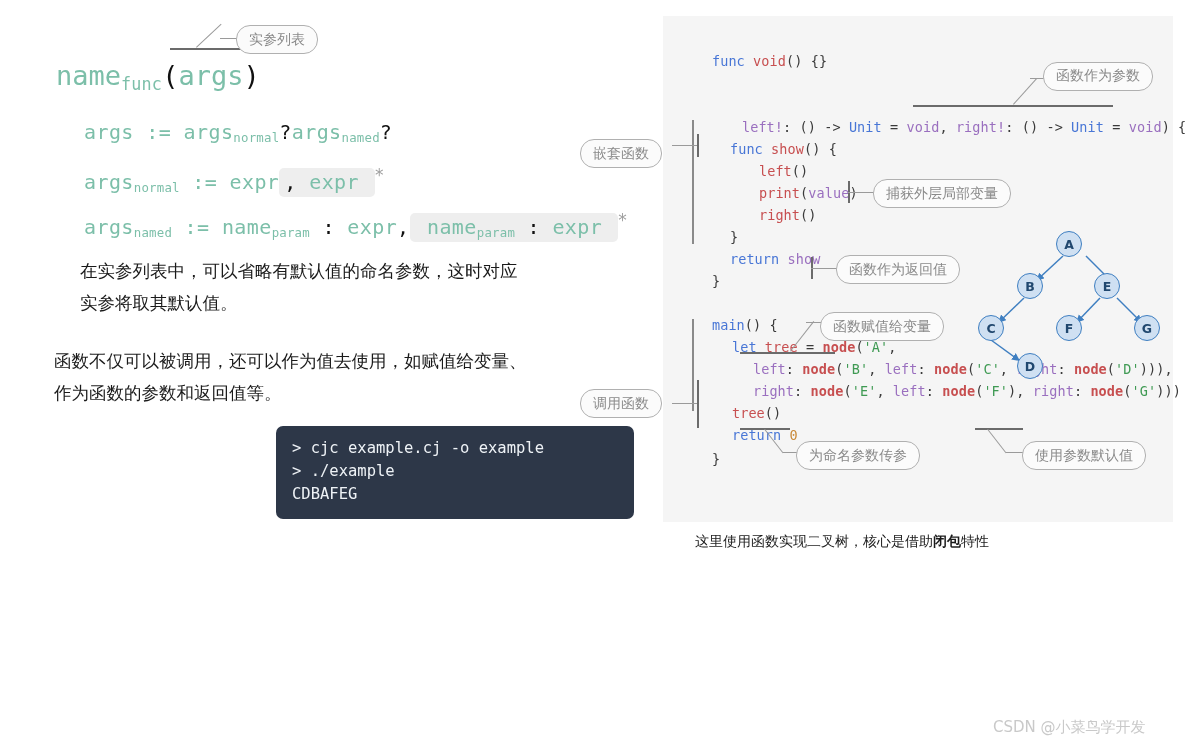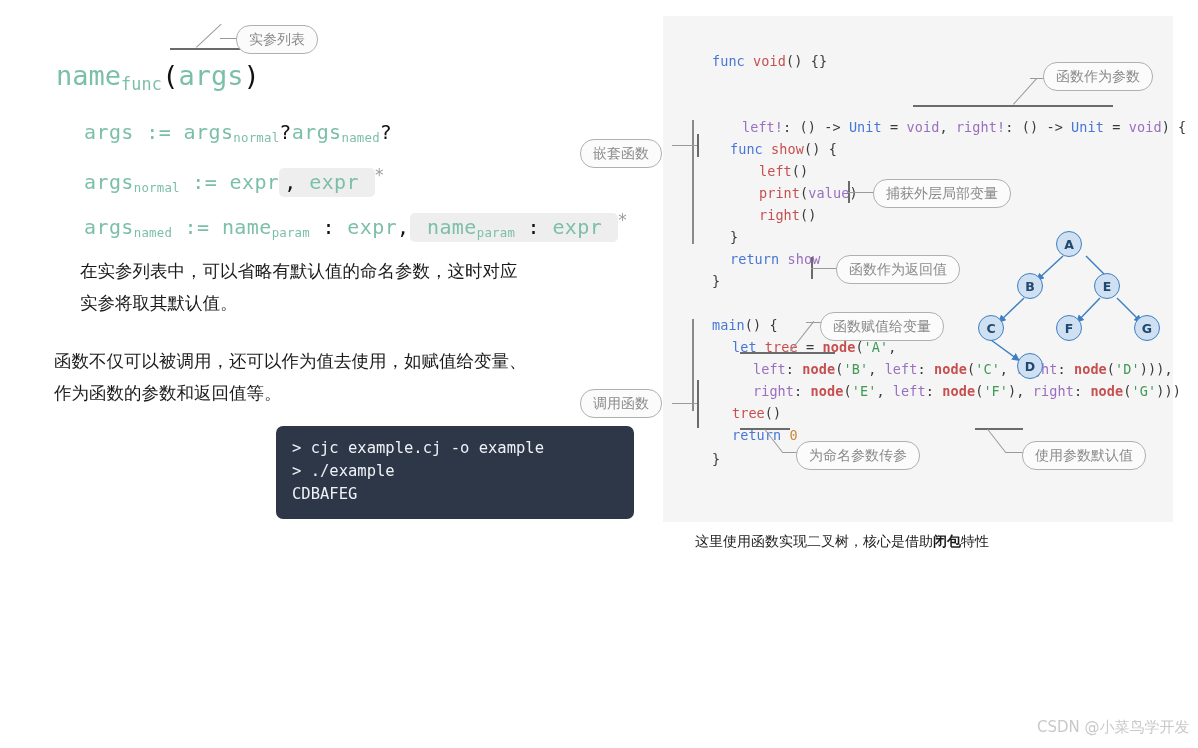--- a/index.html
+++ b/index.html
@@ -91,21 +91,21 @@
   #tree svg{position:absolute;left:0;top:0;}
 
   
   #caption{
     position:absolute;left:695px;top:533px;font-size:14px;color:#1a1a1a;
     font-family:"DejaVu Sans","Liberation Sans",sans-serif;white-space:nowrap;
   }
   #caption b{font-weight:bold;}
   #watermark{
     position:absolute;left:993px;top:718px;color:#c9c9c9;font-size:15px;
-    font-family:"DejaVu Sans","Liberation Sans",sans-serif;white-space:nowrap;margin-left:44px;
+    font-family:"DejaVu Sans","Liberation Sans",sans-serif;white-space:nowrap;
   }
 </style>
 </head>
 <body>
 
 <div class="abs" id="grammar">
 
   <div class="underline" style="left:170px;top:48px;width:90px;"></div>
   <div class="diag" style="left:196px;top:47px;width:34px;transform:rotate(-43deg);"></div>
   <div class="leader h" style="left:220px;top:38px;width:28px;"></div>
@@ -214,21 +214,21 @@
     <span class="plain">}</span>
   </div>
 
   <div class="guide" style="left:29px;top:104px;height:124px;"></div>
   <div class="guide" style="left:29px;top:303px;height:92px;"></div>
 </div>
 
 <div class="underline" style="left:913px;top:105px;width:200px;"></div>
 <div class="diag" style="left:1013px;top:104px;width:35px;transform:rotate(-48deg);"></div>
 <div class="leader h" style="left:1030px;top:78px;width:30px;"></div>
-<div class="pill" style="left:1043px;top:62px;">函数作为参数</div>
+<div class="pill" style="left:1043px;top:62px;font-family:Liberation Mono, monospace;">函数作为参数</div>
 
 <div class="pill" style="left:580px;top:139px;">嵌套函数</div>
 <div class="leader h" style="left:672px;top:145px;width:26px;"></div>
 <div class="tick" style="left:697px;top:134px;height:23px;"></div>
 
 <div class="tick" style="left:848px;top:181px;height:22px;"></div>
 <div class="leader h" style="left:848px;top:192px;width:28px;"></div>
 <div class="pill" style="left:873px;top:179px;">捕获外层局部变量</div>
 
 <div class="tick" style="left:811px;top:257px;height:22px;"></div>

